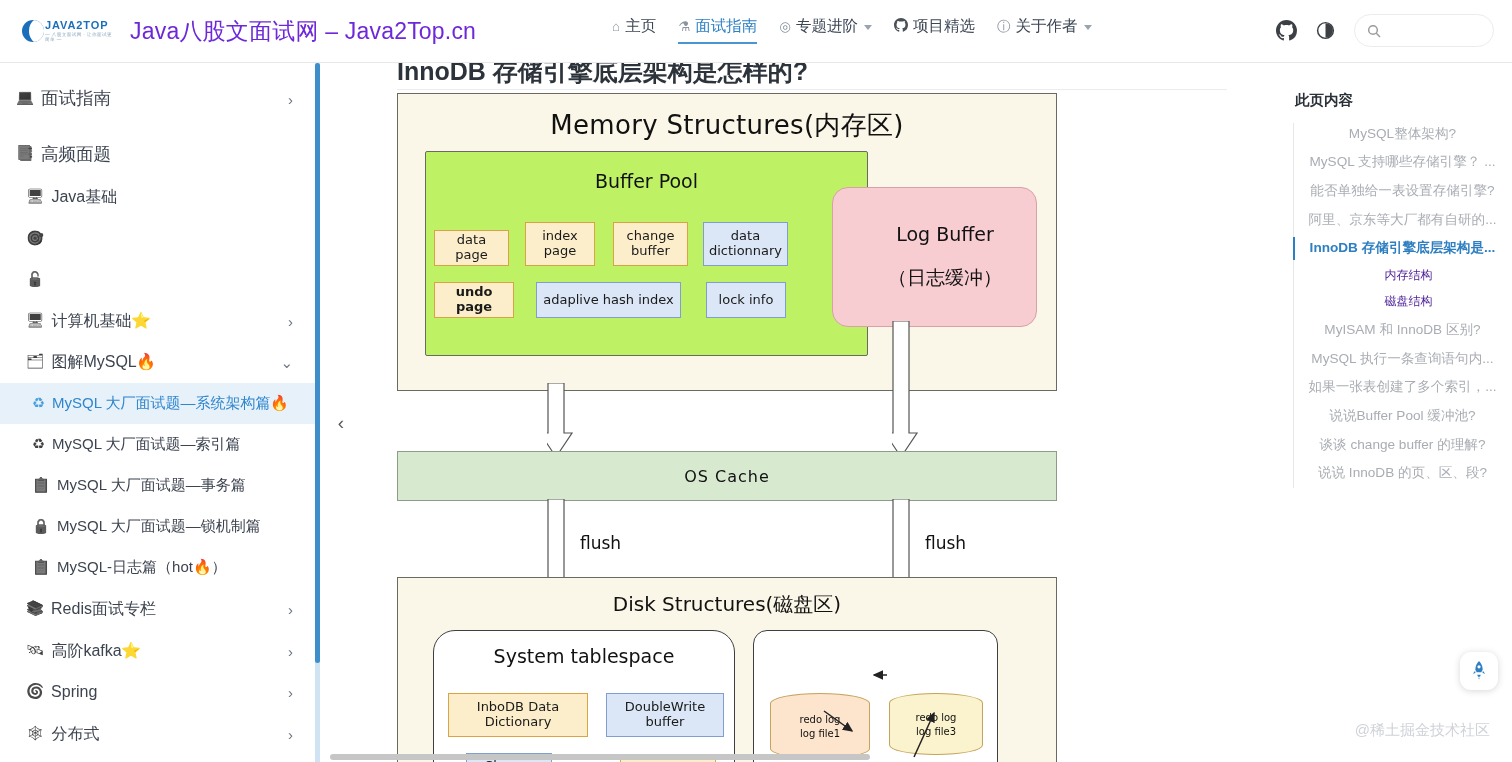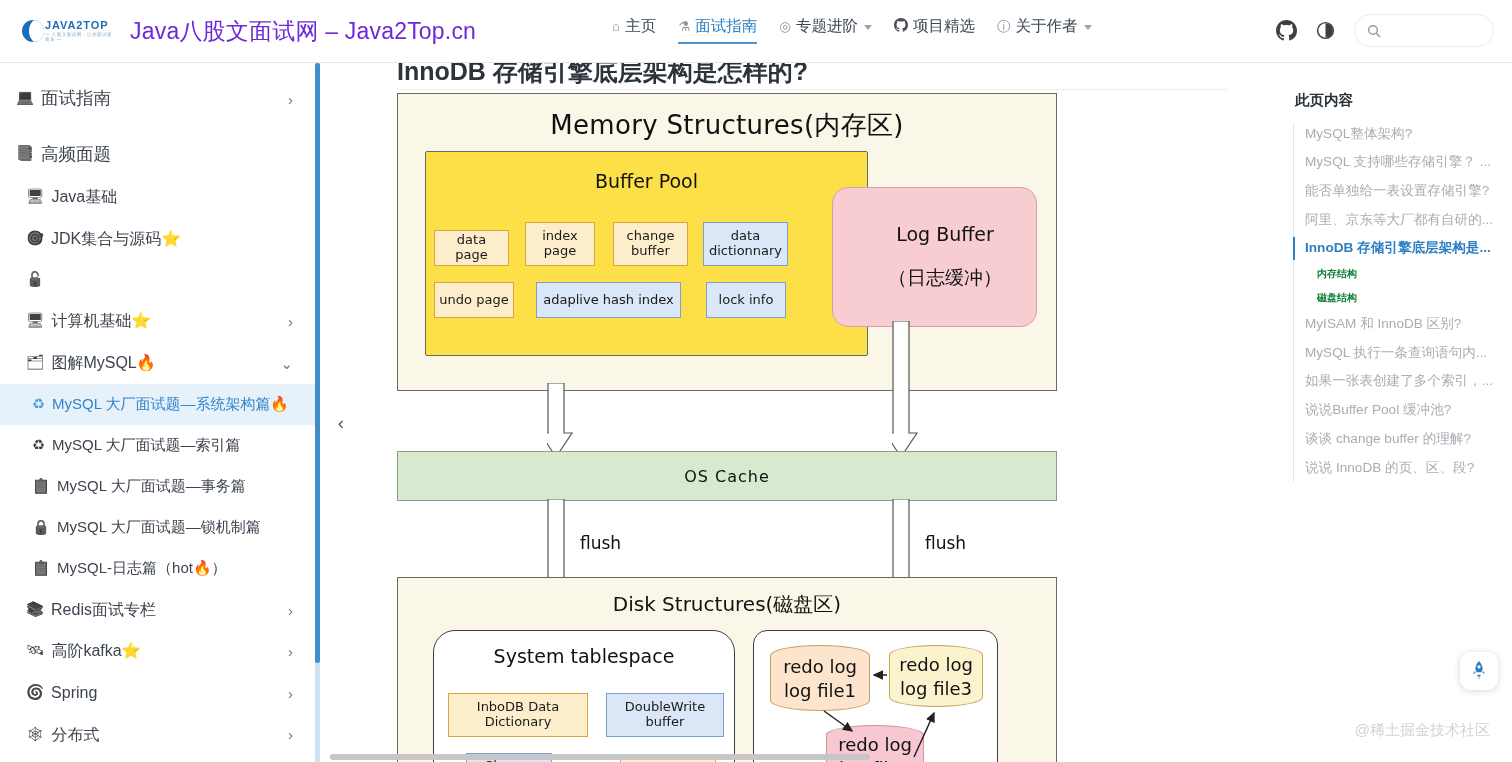--- a/index.html
+++ b/index.html
@@ -145,21 +145,21 @@
   .mem-box {
     position: absolute; left: 0; top: 0; width: 660px; height: 298px;
     background: #fbf7e8; border: 1.4px solid #6a6a62;
   }
   .mem-title {
     text-align: center; margin-top: 14px; font-size: 26px; color: #111;
     font-family: "DejaVu Sans", sans-serif; letter-spacing: .3px;
   }
   .bufferpool {
     position: absolute; left: 27px; top: 57px; width: 443px; height: 205px;
-    background: #fde047; border: 1.4px solid #6a6a62; border-radius: 2px;
+    background: #bef264; border: 1.4px solid #6a6a62; border-radius: 2px;
   }
   .bp-title {
     text-align: center; margin-top: 18px; font-size: 19px; color: #111;
     font-family: "DejaVu Sans", sans-serif;
   }
   .chip {
     position: absolute; display: flex; align-items: center;
     justify-content: center; text-align: center;
     font-size: 13px; line-height: 1.15; color: #1a1a1a;
     font-family: "DejaVu Sans", sans-serif; padding: 3px 4px;
@@ -201,52 +201,52 @@
   }
   .redo-box {
     position: absolute; left: 355px; top: 52px; width: 245px; height: 160px;
     background: #fff; border: 1.6px solid #3f3f3f; border-radius: 14px;
   }
   .cyl {
     position: absolute; border-radius: 50% / 16%;
     border: 1.3px solid #c4a35a;
     display: flex; flex-direction: column; align-items: center;
     justify-content: center; gap: 3px;
-    font-family: "DejaVu Sans", sans-serif; font-size: 18px; color: #111;
+    font-family: "DejaVu Sans", sans-serif; font-size: 10px; color: #111; margin-top: 48px;
   }
   .cyl.c1 { background: #fce4cd; }
   .cyl.c3 { background: #fbf3cd; }
   .cyl.c2 { background: #f7c8d2; border-color: #d58ea0; }
 
   .arrow-v { position: absolute; }
   .flush-label {
     position: absolute; font-family: "DejaVu Sans", sans-serif;
     font-size: 17px; color: #111;
   }
 
   
   .toc {
     position: absolute; left: 1281px; top: 63px; width: 231px; height: 699px;
     background: #fff; padding: 28px 12px 0 10px; overflow: hidden;
   }
   .toc-title {
     font-size: 14.5px; font-weight: 700; color: #2b3138; margin-bottom: 9px;
     padding-left: 4px;
   }
-  .toc-list { position: relative; padding-left: 0; }
+  .toc-list { position: relative; padding-left: 0; text-align: center; }
   .toc-rail {
     position: absolute; left: 2px; top: 4px; bottom: 0; width: 1px;
     background: #e5e7eb;
   }
   .toc-item {
     position: relative; padding: 4.5px 0 4.5px 14px; font-size: 13.6px;
     color: #a9adb3; cursor: pointer; white-space: nowrap; overflow: hidden;
     text-overflow: ellipsis; line-height: 1.45;
   }
-  .toc-item.sub { padding-left: 26px; font-size: 10px; color: #15803d; font-weight: bold; }
+  .toc-item.sub { padding-left: 26px; font-size: 12px; color: #4c1d95; }
   .toc-item.active { color: #2d7fc1; font-weight: 700; }
   .toc-item.active::before {
     content: ""; position: absolute; left: 2px; top: 3px; bottom: 3px;
     width: 2px; background: #2d7fc1;
   }
 
   .watermark {
     position: absolute; right: 22px; bottom: 22px; font-size: 15px;
     color: #cfd3d8; white-space: nowrap;
   }
@@ -340,21 +340,20 @@
         <div class="side-row lvl1">
           <span class="side-ico">📑</span>
           <span class="side-label">高频面题</span>
         </div>
         <div class="side-row lvl2">
           <span class="side-ico">🖥</span>
           <span class="side-label">Java基础</span>
         </div>
         <div class="side-row lvl2">
           <span class="side-ico">🎯</span>
-          <span class="side-label">JDK集合与源码⭐</span>
         </div>
         <div class="side-row lvl2">
           <span class="side-ico">🔓</span>
         </div>
         <div class="side-row lvl2">
           <span class="side-ico">🖥</span>
           <span class="side-label">计算机基础⭐</span>
           <span class="side-chev">›</span>
         </div>
         <div class="side-row lvl2">
@@ -416,21 +415,21 @@
 
       <div class="mem-box">
         <div class="mem-title">Memory Structures(内存区)</div>
 
         <div class="bufferpool">
           <div class="bp-title">Buffer Pool</div>
           <div class="chip orange" style="left:8px;  top:78px;  width:75px; height:36px;">data page</div>
           <div class="chip orange" style="left:99px; top:70px;  width:70px; height:44px;">index page</div>
           <div class="chip orange" style="left:187px;top:70px;  width:75px; height:44px;">change buffer</div>
           <div class="chip blue" style="left:277px;top:70px;  width:85px; height:44px;">data dictionnary</div>
-          <div class="chip orange" style="left:8px;  top:130px; width:80px; height:36px;">undo page</div>
+          <div class="chip orange" style="left:8px;  top:130px; width:80px; height:36px;font-weight:bold;">undo page</div>
           <div class="chip blue" style="left:110px;top:130px; width:145px;height:36px;">adaplive hash index</div>
           <div class="chip blue" style="left:280px;top:130px; width:80px; height:36px;">lock info</div>
         </div>
 
         <div class="logbuffer">
           <div>Log Buffer</div>
           <div>（日志缓冲）</div>
         </div>
       </div>
 

